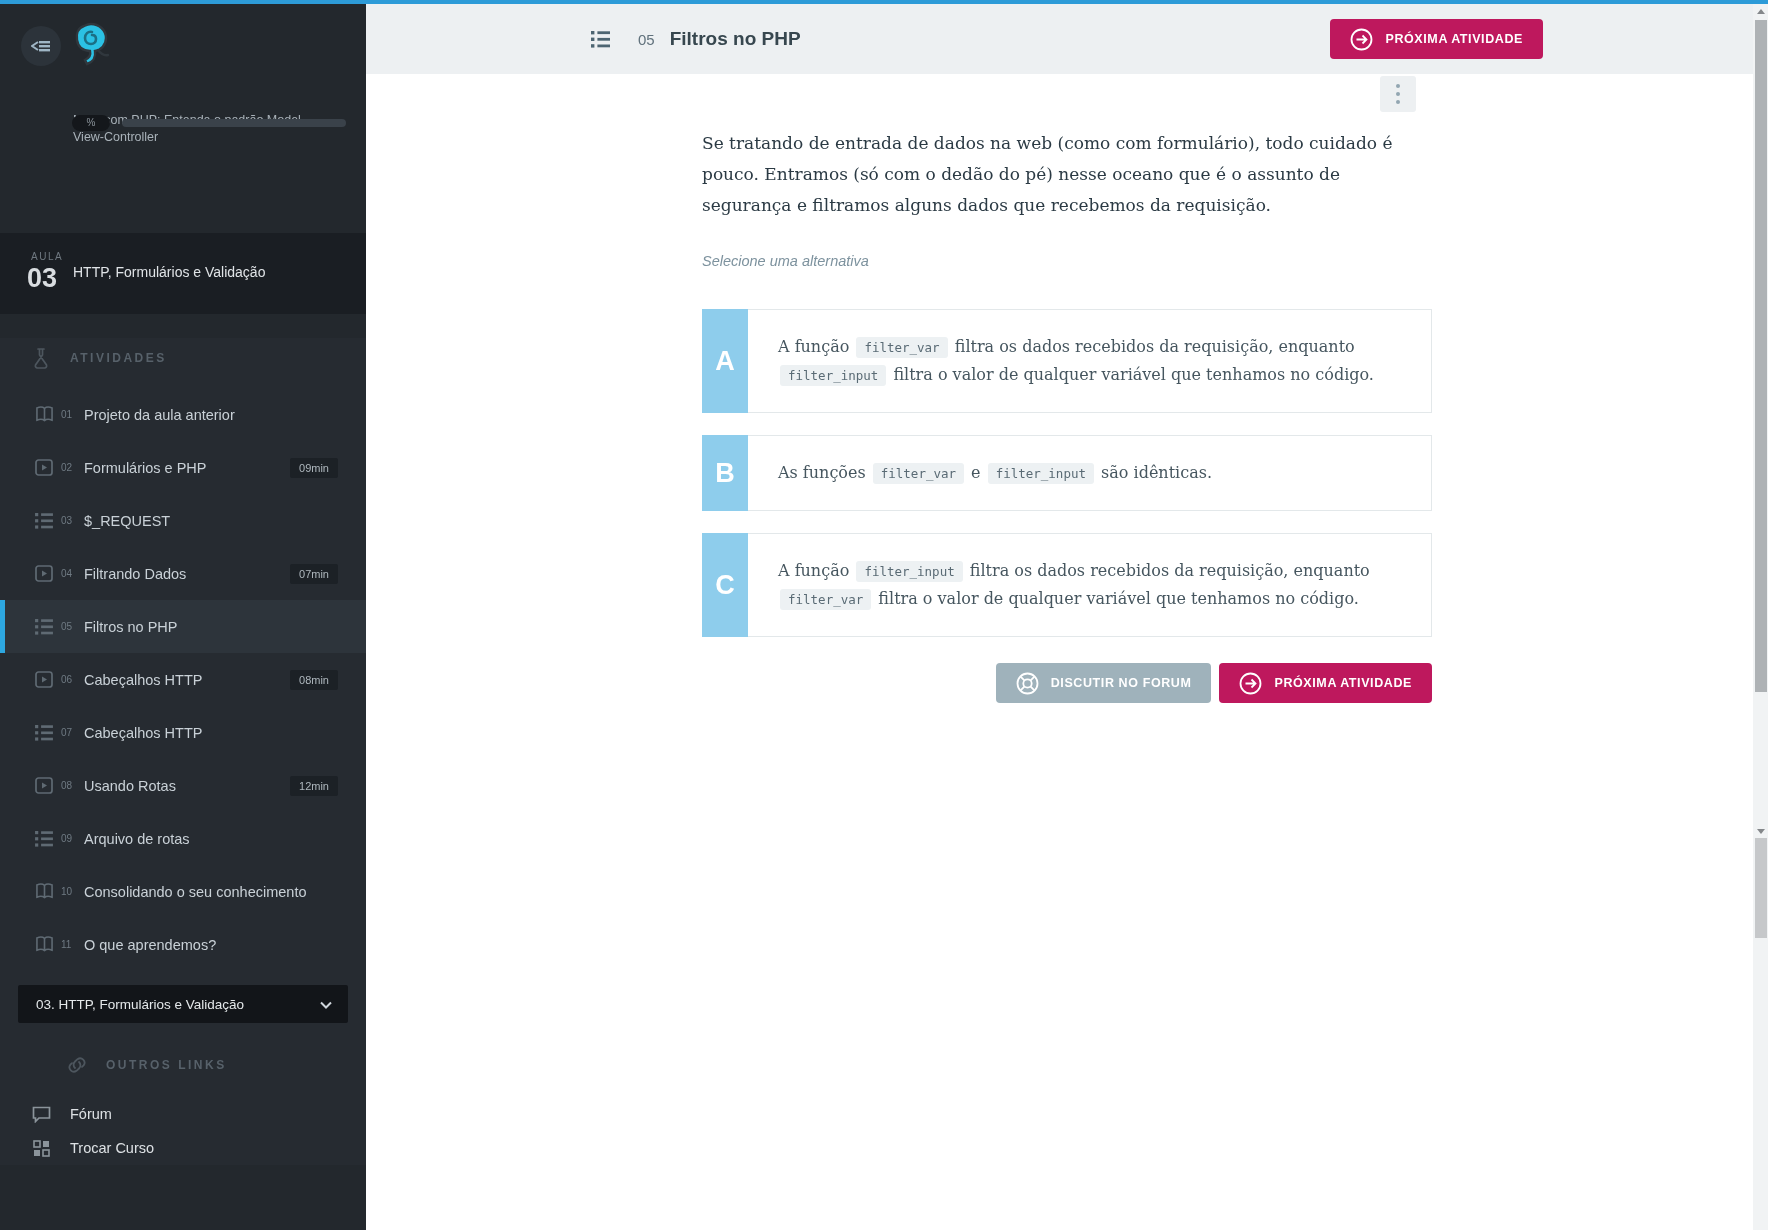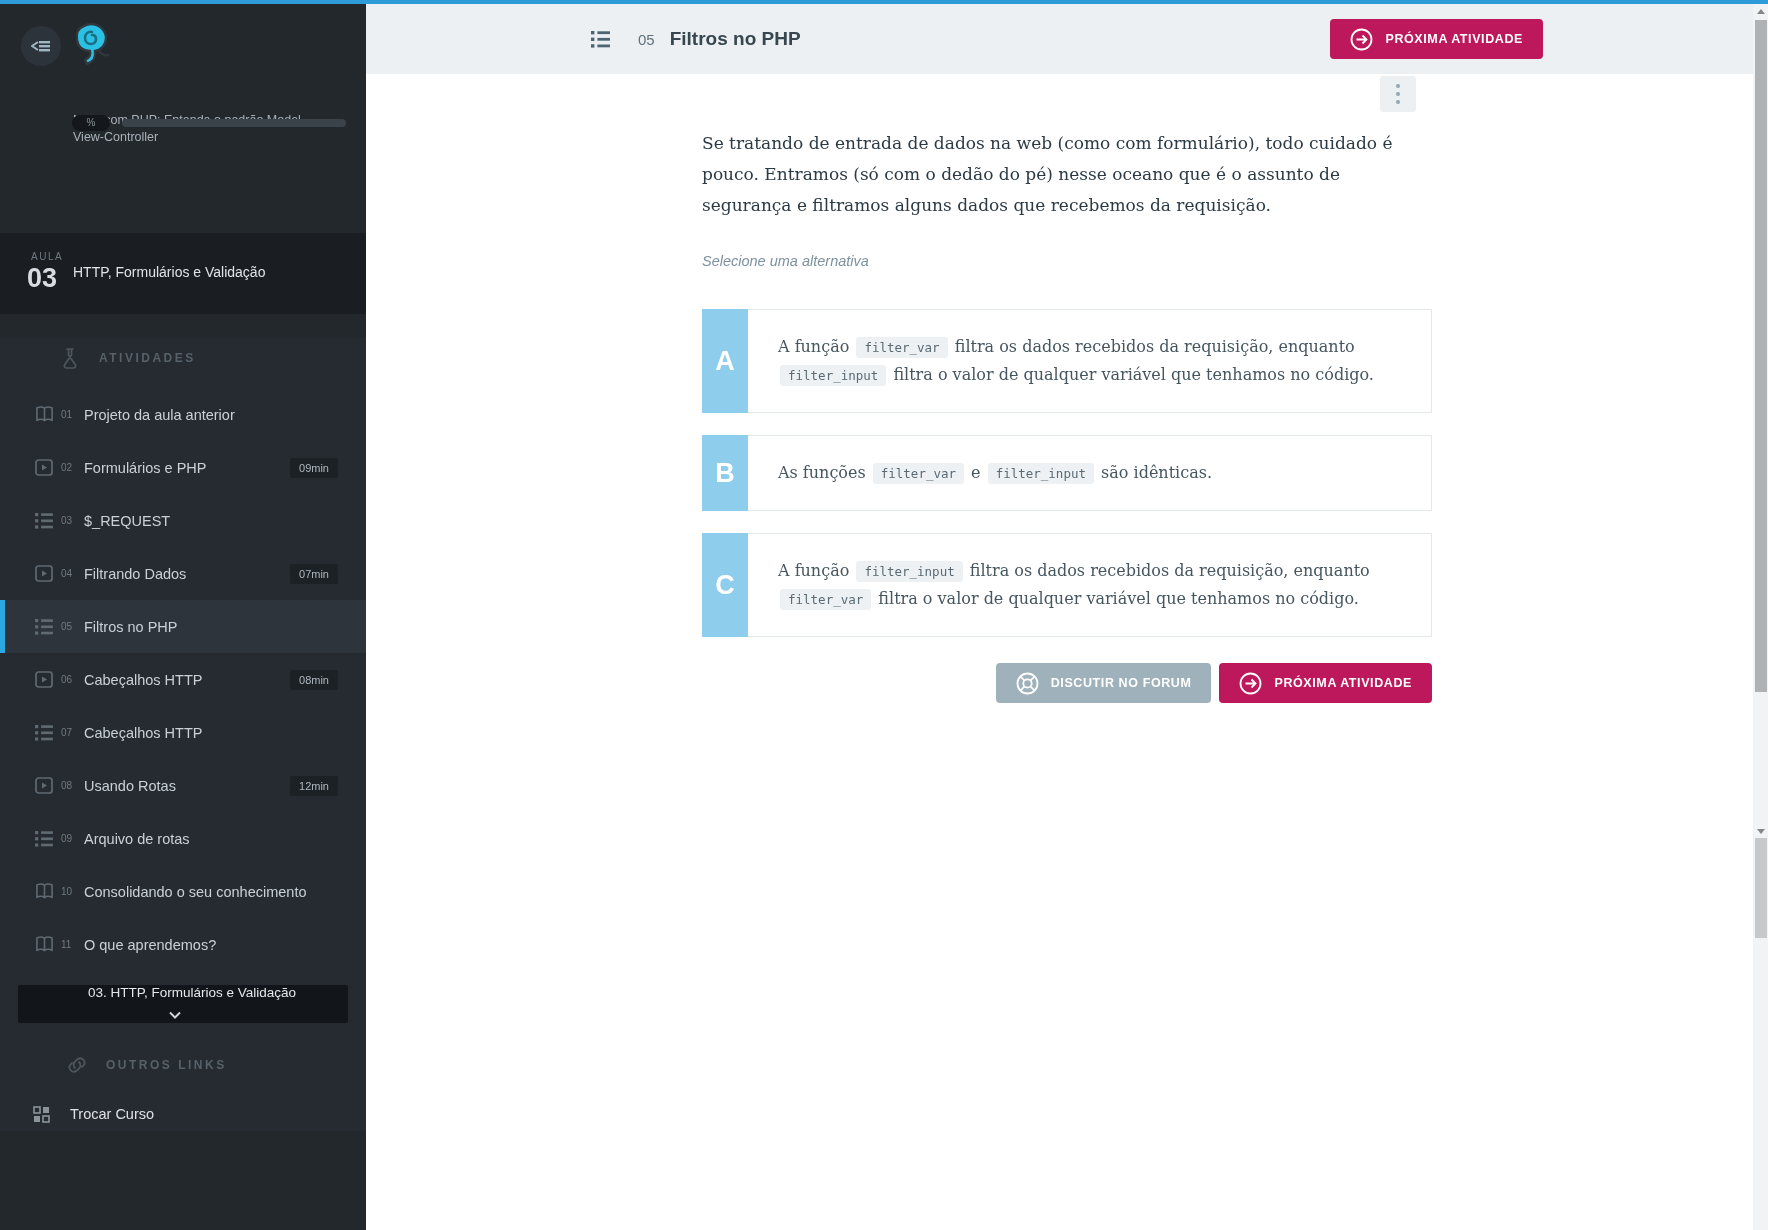--- a/index.html
+++ b/index.html
@@ -29,34 +29,34 @@
 
   .lesson-block{background:#1a1e23;height:81px;position:relative;}
   .lesson-aula{position:absolute;left:31px;top:18px;font-size:10px;letter-spacing:1.5px;color:#6f7880;}
   .lesson-num{position:absolute;left:27px;top:30px;font-size:27px;font-weight:bold;color:#d9dde0;}
   .lesson-title{position:absolute;left:73px;top:31px;right:16px;font-size:14px;color:#e0e4e7;}
 
   .side-lower{background:#262b31;position:relative;}
   .section-head{display:flex;align-items:center;height:40px;color:#57616a;}
   .section-head .sh-icon{margin-left:30px;width:22px;display:flex;justify-content:center;color:#4d565e;}
   .section-head .sh-label{margin-left:18px;font-size:12px;font-weight:bold;letter-spacing:2.5px;}
-  .mt-activities{margin-top:24px;padding-left:29px;}
+  .mt-activities{margin-top:24px;}
   .items-list{margin-top:10px;}
   .side-item{height:53px;display:flex;align-items:center;position:relative;cursor:pointer;}
   .side-item .it-icon{margin-left:34px;width:20px;display:flex;justify-content:center;color:#5f6a73;flex:none;}
   .side-item .it-num{margin-left:7px;font-size:10px;color:#6f7a83;width:15px;flex:none;}
   .side-item .it-label{margin-left:8px;font-size:14.5px;color:#c9d1d7;white-space:nowrap;overflow:hidden;}
   .side-item .it-duration{position:absolute;right:28px;top:50%;transform:translateY(-50%);
     background:#1c2126;color:#aeb7bd;font-size:11px;padding:4px 9px;border-radius:2px;}
   .side-item.selected{background:#2d343b;}
   .side-item.selected::before{content:"";position:absolute;left:0;top:0;bottom:0;width:5px;background:#2da7e0;}
 
   .mt-aulas{margin-top:36px;}
   .aulas-dropdown{margin:14px 18px 0 18px;height:38px;background:#121519;border-radius:2px;
-    display:flex;align-items:center;cursor:pointer;flex-direction:column;}
+    display:flex;align-items:center;cursor:pointer;}
   .aulas-dropdown .dd-label{margin-left:18px;font-size:13.5px;color:#e4e8ea;flex:1;}
   .aulas-dropdown .dd-chevron{margin-right:16px;color:#cfd6dc;}
   .mt-links{margin-top:22px;padding-left:36px;}
   .link-row{height:34px;display:flex;align-items:center;margin-top:0;cursor:pointer;}
   .link-row:first-of-type{margin-top:12px;}
   .link-row .lk-icon{margin-left:30px;width:22px;display:flex;justify-content:center;color:#8b949b;}
   .link-row .lk-label{margin-left:18px;font-size:14.5px;color:#dde1e4;}
 
   
   .main{position:absolute;left:366px;top:4px;right:0;bottom:0;background:#ffffff;}
@@ -305,20 +305,28 @@
     <div class="section-head mt-links">
       <span class="sh-icon">
         <svg width="20" height="18" viewBox="0 0 20 18">
           <path d="M8 12 A4.4 4.4 0 0 1 8 5.5 L10.5 3.2 A4.4 4.4 0 0 1 16.6 9.4 L15 10.9" fill="none" stroke="currentColor" stroke-width="1.8" stroke-linecap="round"></path>
           <path d="M12 6 A4.4 4.4 0 0 1 12 12.5 L9.5 14.8 A4.4 4.4 0 0 1 3.4 8.6 L5 7.1" fill="none" stroke="currentColor" stroke-width="1.8" stroke-linecap="round"></path>
         </svg>
       </span>
       <span class="sh-label">OUTROS LINKS</span>
     </div>
     <div id="other-links">
+        <div class="link-row">
+    <span class="lk-icon">
+            <svg width="19" height="17" viewBox="0 0 19 17">
+              <path d="M1.5 1.5 H17.5 V12 H7 L3.5 15.5 V12 H1.5 Z" fill="none" stroke="currentColor" stroke-width="1.7"></path>
+            </svg>
+          </span>
+    <span class="lk-label">Fórum</span>
+  </div>
         <div class="link-row">
     <span class="lk-icon">
             <svg width="17" height="17" viewBox="0 0 17 17">
               <rect x="1" y="1" width="6" height="6" fill="none" stroke="currentColor" stroke-width="1.6"></rect>
               <rect x="10" y="1" width="6" height="6" fill="currentColor"></rect>
               <rect x="1" y="10" width="6" height="6" fill="currentColor"></rect>
               <rect x="10" y="10" width="6" height="6" fill="none" stroke="currentColor" stroke-width="1.6"></rect>
             </svg>
           </span>
     <span class="lk-label">Trocar Curso</span>

